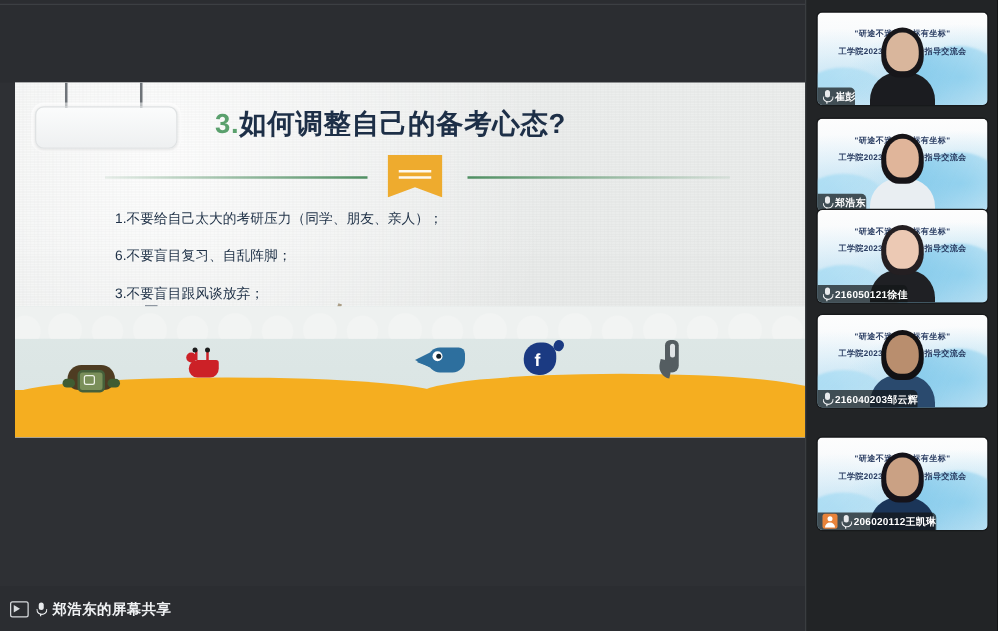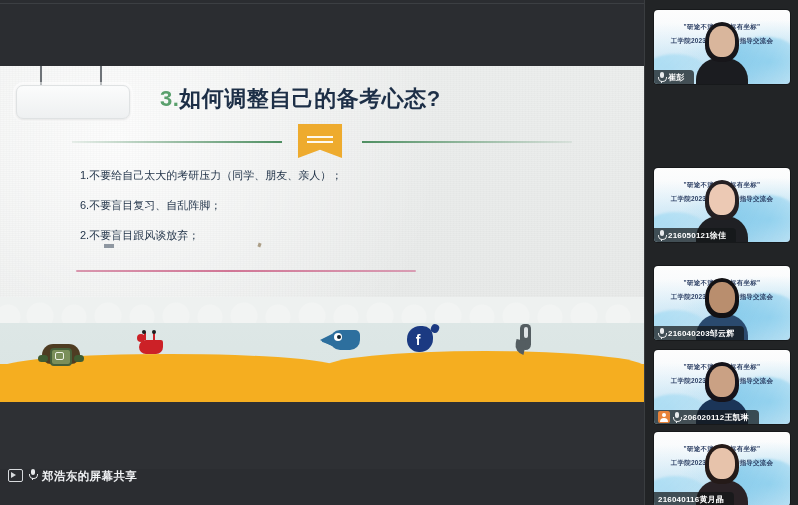--- a/index.html
+++ b/index.html
@@ -6,21 +6,21 @@
   body{
     width:798px;height:505px;overflow:hidden;
     font-family:"Liberation Sans","DejaVu Sans",sans-serif;
     -webkit-font-smoothing:antialiased;
   }
   #app{position:relative;width:798px;height:505px;background:#2b2d31;overflow:hidden;}
 
   
   #share-area{position:absolute;left:0;top:0;width:645px;height:505px;background:#2e3034;overflow:hidden;}
   #slide{
-    position:absolute;left:0;top:66px;width:645px;height:336px;
+    position:absolute;left:12px;top:66px;width:645px;height:284px;
     background:
       radial-gradient(circle at 18% 22%, rgba(255,255,255,.9), rgba(255,255,255,0) 55%),
       linear-gradient(#eceeed 0%, #e9ebea 55%, #e7e9e8 100%);
     overflow:hidden;
   }
   
   #slide:before{
     content:"";position:absolute;inset:0;pointer-events:none;
     background-image:
       repeating-linear-gradient(0deg, rgba(0,0,0,.016) 0 1px, rgba(255,255,255,.02) 1px 2px),
@@ -130,33 +130,33 @@
   .tile .bg-t1{position:absolute;left:0;right:0;top:13px;text-align:center;font-size:6.5px;color:#2b3e63;
      font-weight:bold;letter-spacing:.3px;white-space:nowrap;}
   .tile .bg-t2{position:absolute;left:0;right:0;top:27px;text-align:center;font-size:6.5px;color:#2b3e63;
      font-weight:bold;letter-spacing:.2px;white-space:nowrap;}
   .person{position:absolute;bottom:0;left:50%;transform:translateX(-50%);width:54px;height:62px;}
   .p-head{position:absolute;left:50%;transform:translateX(-50%);top:4px;width:26px;height:31px;border-radius:48% 48% 44% 44%;}
   .p-hair{position:absolute;left:50%;transform:translateX(-50%);top:0px;width:34px;height:40px;border-radius:50% 50% 42% 42%;}
   .p-body{position:absolute;left:50%;transform:translateX(-50%);bottom:0;width:52px;height:26px;border-radius:22px 22px 0 0;}
 
   .namebar{position:absolute;left:0;bottom:0;height:14px;display:flex;align-items:center;gap:3px;
-     padding:0 10px 0 4px;background:rgba(20,22,24,.72);border-radius:0 4px 0 0;}
+     padding:0 0 0 4px;background:rgba(20,22,24,.72);border-radius:0 4px 0 0;}
   .namebar .nm{color:#fff;font-size:8px;font-weight:bold;white-space:nowrap;letter-spacing:.2px;}
   .mic{width:7px;height:10px;position:relative;flex:0 0 auto;}
   .mic .cap{position:absolute;left:1.5px;top:0;width:4px;height:6px;border-radius:2px;background:#e8eaec;}
   .mic .arc{position:absolute;left:0;top:5px;width:7px;height:4px;border:1px solid #e8eaec;border-top:none;border-radius:0 0 5px 5px;}
   .mic .stem{position:absolute;left:3px;top:8.5px;width:1px;height:2px;background:#e8eaec;}
   .avatar-ic{width:12px;height:12px;border-radius:2px;background:#e8833a;position:relative;flex:0 0 auto;}
   .avatar-ic:before{content:"";position:absolute;left:50%;transform:translateX(-50%);top:2px;width:4px;height:4px;border-radius:50%;background:#fff;}
   .avatar-ic:after{content:"";position:absolute;left:50%;transform:translateX(-50%);bottom:1px;width:8px;height:4px;border-radius:4px 4px 0 0;background:#fff;}
 
   
   #statusbar{position:absolute;left:0;bottom:0;width:645px;height:36px;background:#2b2d31;
-     display:flex;padding-left:8px;gap:6px;}
+     display:flex;align-items:center;padding-left:8px;gap:6px;}
   .share-ic{width:13px;height:11px;border:1.5px solid #d7dadd;border-radius:2px;position:relative;flex:0 0 auto;}
   .share-ic:after{content:"";position:absolute;left:2px;top:2px;width:0;height:0;
      border-left:5px solid #d7dadd;border-top:3px solid transparent;border-bottom:3px solid transparent;}
   .sb-text{color:#f0f2f4;font-size:11.5px;font-weight:bold;letter-spacing:.4px;}
   .topbar{position:absolute;left:0;top:0;width:645px;height:66px;background:#2b2d31;}
   .topbar .hair{position:absolute;left:0;top:3px;width:100%;height:1px;background:#3c3f43;}
 </style>
 </head>
 <body>
 
@@ -185,21 +185,21 @@
         <div class="line right"></div>
         <div class="ribbon">
           <i class="a"></i>
           <i class="b"></i>
         </div>
       </div>
 
       <div class="bullets">
         <div class="bullet">1.不要给自己太大的考研压力（同学、朋友、亲人）；</div>
         <div class="bullet">6.不要盲目复习、自乱阵脚；</div>
-        <div class="bullet">2.不要盲目跟风谈放弃；</div>
+        <div class="bullet">3.不要盲目跟风谈放弃；</div>
       </div>
       <div class="tiny-mark"></div>
       <div class="tiny-dot"></div>
       <div class="underline"></div>
 
       <div class="sea">
         <div class="sea-water"></div>
         <div class="foam"></div>
         <div class="sand"></div>
 
@@ -268,41 +268,61 @@
         </div>
         <div class="namebar">
           <span class="mic">
             <span class="cap"></span>
             <span class="arc"></span>
             <span class="stem"></span>
           </span>
           <span class="nm">崔彭</span>
         </div>
       </div>
+      <div class="tile" style="top: 95px;">
+        <div class="bg"></div>
+        <div class="swoosh"></div>
+        <div class="swoosh2"></div>
+        <div class="bg-t1">"研途不迷茫 航标有坐标"</div>
+        <div class="bg-t2">工学院2023届考研报考指导交流会</div>
+        <div class="person">
+          <div class="p-body" style="background:#e9eef2"></div>
+          <div class="p-hair" style="background:#161418"></div>
+          <div class="p-head" style="background:#e0b59a"></div>
+        </div>
+        <div class="namebar">
+          <span class="mic">
+            <span class="cap"></span>
+            <span class="arc"></span>
+            <span class="stem"></span>
+          </span>
+          <span class="nm">郑浩东</span>
+        </div>
+      </div>
       <div class="tile" style="top: 168px;">
         <div class="bg"></div>
         <div class="swoosh"></div>
         <div class="swoosh2"></div>
         <div class="bg-t1">"研途不迷茫 航标有坐标"</div>
         <div class="bg-t2">工学院2023届考研报考指导交流会</div>
         <div class="person">
           <div class="p-body" style="background:#1f2024"></div>
           <div class="p-hair" style="background:#241f22"></div>
           <div class="p-head" style="background:#ecc9b4"></div>
         </div>
         <div class="namebar">
           <span class="mic">
             <span class="cap"></span>
             <span class="arc"></span>
             <span class="stem"></span>
           </span>
           <span class="nm">216050121徐佳</span>
         </div>
       </div>
-      <div class="tile" style="top: 266px;">
+      <div class="tile" style="top: 252px;">
         <div class="bg"></div>
         <div class="swoosh"></div>
         <div class="swoosh2"></div>
         <div class="bg-t1">"研途不迷茫 航标有坐标"</div>
         <div class="bg-t2">工学院2023届考研报考指导交流会</div>
         <div class="person">
           <div class="p-body" style="background:#2a4a6e"></div>
           <div class="p-hair" style="background:#121114"></div>
           <div class="p-head" style="background:#b98e6e"></div>
         </div>
@@ -329,29 +349,14 @@
         <div class="namebar">
           <span class="avatar-ic"></span>
           <span class="mic">
             <span class="cap"></span>
             <span class="arc"></span>
             <span class="stem"></span>
           </span>
           <span class="nm">206020112王凯琳</span>
         </div>
       </div>
-      <div class="tile" style="top: 432px;">
-        <div class="bg"></div>
-        <div class="swoosh"></div>
-        <div class="swoosh2"></div>
-        <div class="bg-t1">"研途不迷茫 航标有坐标"</div>
-        <div class="bg-t2">工学院2023届考研报考指导交流会</div>
-        <div class="person">
-          <div class="p-body" style="background:#2a2226"></div>
-          <div class="p-hair" style="background:#241a18"></div>
-          <div class="p-head" style="background:#e7c3ab"></div>
-        </div>
-        <div class="namebar">
-          <span class="nm">216040116黄月晶</span>
-        </div>
-      </div>
     </div>
 </div>
 
 </body></html>

